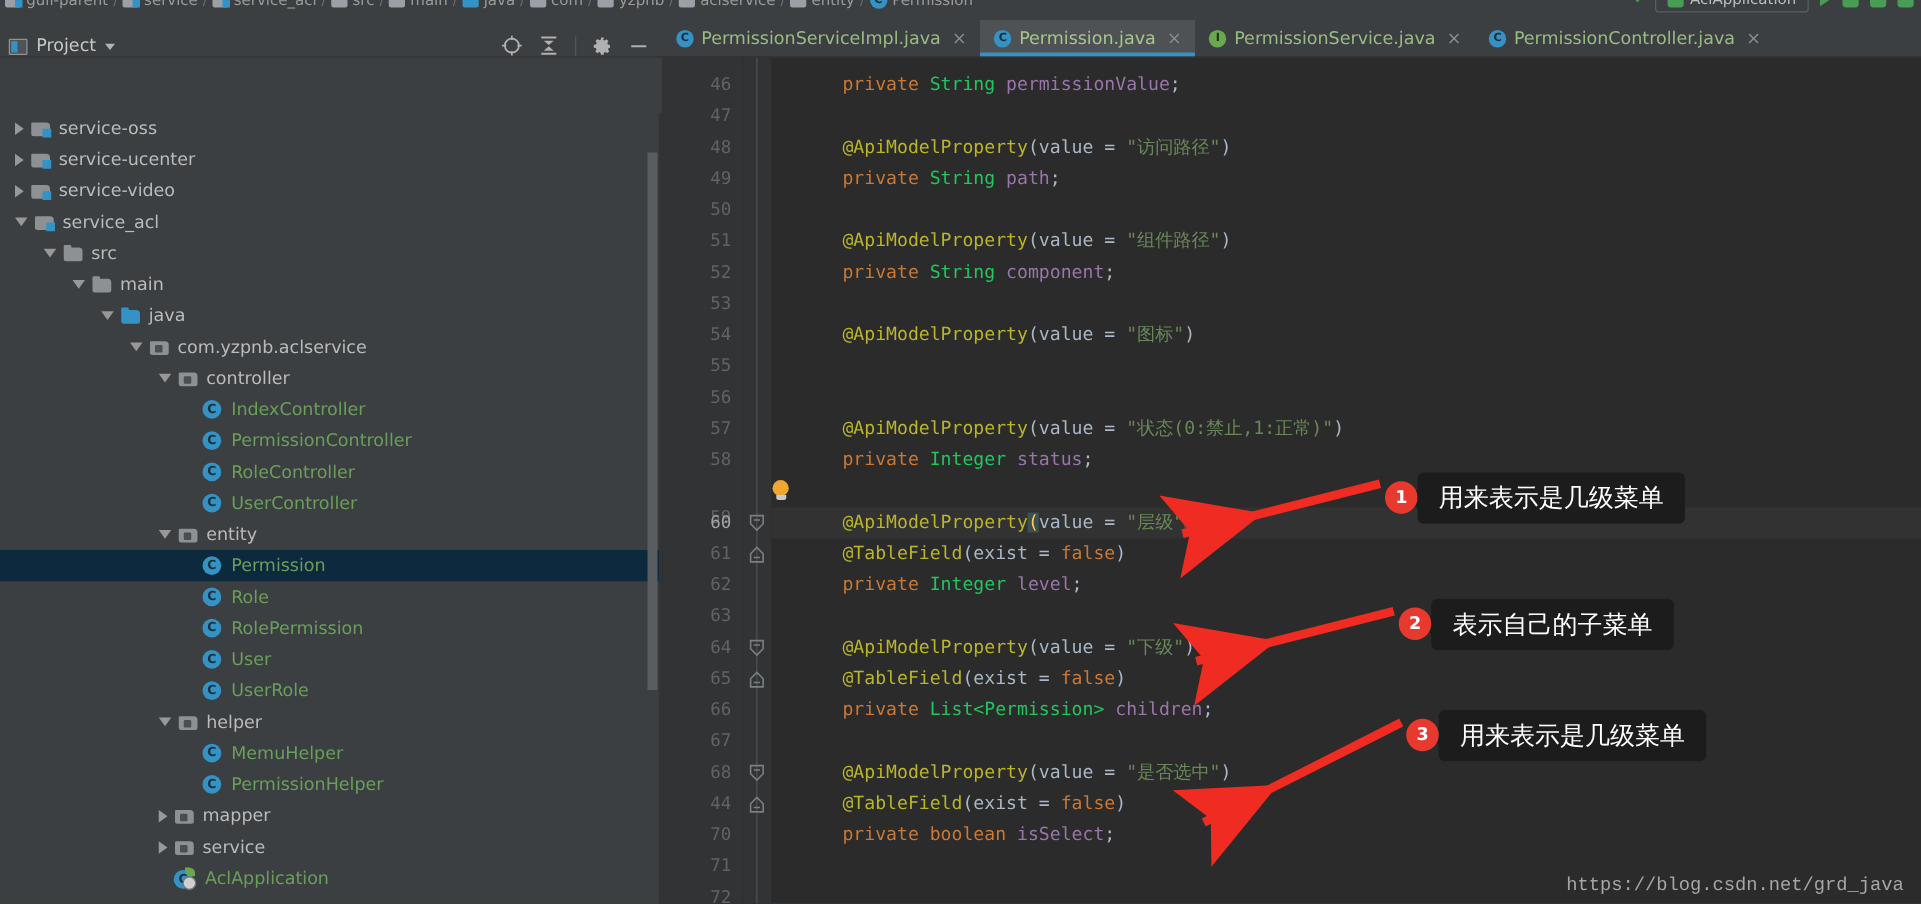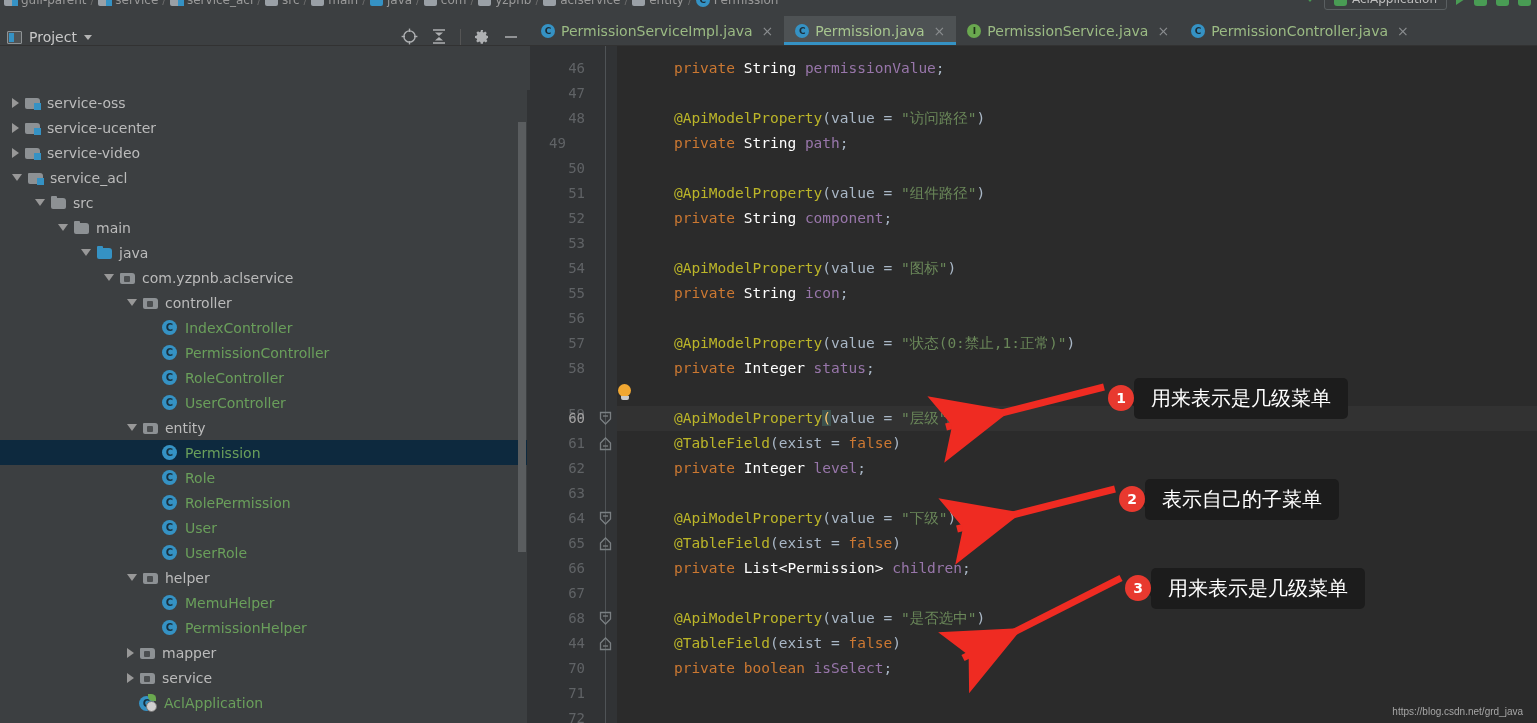--- a/index.html
+++ b/index.html
@@ -124,21 +124,21 @@
   .gutter { position:absolute; left:0; top:0; width: 65px; height: 677px; background: #313335; }
   .fold-col { position:absolute; left:65px; top:0; width: 22px; height: 677px; background: #313335; }
   .fold-line { position:absolute; left:10px; top:0; width: 1px; height: 677px; background: #4f5356; }
   .code-area { position:absolute; left:87px; top:0; right:0; height: 677px; }
   .line { position: absolute; left: 0; right: 0; height: 25px; line-height: 25px; }
   .lnum { position:absolute; left:0; width: 55px; text-align: right; color: #606366; font-size: 14px; line-height: 25px; font-family: "DejaVu Sans Mono", monospace; }
   .line.cur { background: #323232; }
   .code { padding-left: 22px; white-space: pre; }
   .k-ann { color: #bbb529; }
   .k-kw { color: #cc7832; }
-  .k-type { color: #ffffff; }
+  .k-type { color: #22c55e; }
   .k-field { color: #9876aa; }
   .k-str { color: #6a8759; }
   .k-punc { color: #a9b7c6; }
   .k-param { color: #a9b7c6; }
   .k-brace-hl { color: #ffc66d; background: #3b514d; }
 
   .bulb { position:absolute; width: 14px; height: 18px; }
   .bulb .glass { width: 13px; height: 13px; border-radius: 50%; background: #f0a732; }
   .bulb .base { width: 8px; height: 4px; background: #c9c9c9; margin: -1px auto 0; border-radius: 0 0 2px 2px; }
   .foldmark { position:absolute; width: 13px; height: 13px; }
@@ -156,21 +156,21 @@
   }
   .cbox::before {
     content: ""; position: absolute; left: -8px; top: 50%; margin-top: -8px;
     border-top: 8px solid transparent; border-bottom: 8px solid transparent;
     border-right: 9px solid #1c1c1c;
   }
   .arrow-svg { position: absolute; pointer-events: none; }
 
   .watermark {
     position: absolute; right: 14px; bottom: 6px;
-    color: #a6a6a6; font-size: 10px; font-family: Liberation Sans, sans-serif;
+    color: #a6a6a6; font-size: 15px; font-family: Liberation Mono, monospace;
   }
 </style>
 </head>
 <body>
 
 <div id="root">
 
   <div class="breadcrumb-strip">
     <div class="bc-inner" id="bc-inner">
         <span class="bc-item">
@@ -483,21 +483,20 @@
     <div class="code-area" id="code-area">
         <div class="line" style="top: 10px;"><span class="code"><span class="k-punc">    </span><span class="k-kw">private </span><span class="k-type">String</span><span class="k-punc"> </span><span class="k-field">permissionValue</span><span class="k-punc">;</span></span></div>
         <div class="line" style="top: 35px;"><span class="code"></span></div>
         <div class="line" style="top: 60px;"><span class="code"><span class="k-punc">    </span><span class="k-ann">@ApiModelProperty</span><span class="k-punc">(</span><span class="k-param">value</span><span class="k-punc"> = </span><span class="k-str">"访问路径"</span><span class="k-punc">)</span></span></div>
         <div class="line" style="top: 85px;"><span class="code"><span class="k-punc">    </span><span class="k-kw">private </span><span class="k-type">String</span><span class="k-punc"> </span><span class="k-field">path</span><span class="k-punc">;</span></span></div>
         <div class="line" style="top: 110px;"><span class="code"></span></div>
         <div class="line" style="top: 135px;"><span class="code"><span class="k-punc">    </span><span class="k-ann">@ApiModelProperty</span><span class="k-punc">(</span><span class="k-param">value</span><span class="k-punc"> = </span><span class="k-str">"组件路径"</span><span class="k-punc">)</span></span></div>
         <div class="line" style="top: 160px;"><span class="code"><span class="k-punc">    </span><span class="k-kw">private </span><span class="k-type">String</span><span class="k-punc"> </span><span class="k-field">component</span><span class="k-punc">;</span></span></div>
         <div class="line" style="top: 185px;"><span class="code"></span></div>
         <div class="line" style="top: 210px;"><span class="code"><span class="k-punc">    </span><span class="k-ann">@ApiModelProperty</span><span class="k-punc">(</span><span class="k-param">value</span><span class="k-punc"> = </span><span class="k-str">"图标"</span><span class="k-punc">)</span></span></div>
-        <div class="line" style="top: 235px;"><span class="code"><span class="k-punc">    </span><span class="k-kw">private </span><span class="k-type">String</span><span class="k-punc"> </span><span class="k-field">icon</span><span class="k-punc">;</span></span></div>
         <div class="line" style="top: 260px;"><span class="code"></span></div>
         <div class="line" style="top: 285px;"><span class="code"><span class="k-punc">    </span><span class="k-ann">@ApiModelProperty</span><span class="k-punc">(</span><span class="k-param">value</span><span class="k-punc"> = </span><span class="k-str">"状态(0:禁止,1:正常)"</span><span class="k-punc">)</span></span></div>
         <div class="line" style="top: 310px;"><span class="code"><span class="k-punc">    </span><span class="k-kw">private </span><span class="k-type">Integer</span><span class="k-punc"> </span><span class="k-field">status</span><span class="k-punc">;</span></span></div>
         <div class="line" style="top: 335px;"><span class="code"></span></div>
         <div class="line cur" style="top: 360px;"><span class="code"><span class="k-punc">    </span><span class="k-ann">@ApiModelProperty</span><span class="k-brace-hl">(</span><span class="k-param">value</span><span class="k-punc"> = </span><span class="k-str">"层级"</span><span class="k-brace-hl">)</span></span></div>
         <div class="line" style="top: 385px;"><span class="code"><span class="k-punc">    </span><span class="k-ann">@TableField</span><span class="k-punc">(</span><span class="k-param">exist</span><span class="k-punc"> = </span><span class="k-kw">false</span><span class="k-punc">)</span></span></div>
         <div class="line" style="top: 410px;"><span class="code"><span class="k-punc">    </span><span class="k-kw">private </span><span class="k-type">Integer</span><span class="k-punc"> </span><span class="k-field">level</span><span class="k-punc">;</span></span></div>
         <div class="line" style="top: 435px;"><span class="code"></span></div>
         <div class="line" style="top: 460px;"><span class="code"><span class="k-punc">    </span><span class="k-ann">@ApiModelProperty</span><span class="k-punc">(</span><span class="k-param">value</span><span class="k-punc"> = </span><span class="k-str">"下级"</span><span class="k-punc">)</span></span></div>
         <div class="line" style="top: 485px;"><span class="code"><span class="k-punc">    </span><span class="k-ann">@TableField</span><span class="k-punc">(</span><span class="k-param">exist</span><span class="k-punc"> = </span><span class="k-kw">false</span><span class="k-punc">)</span></span></div>
@@ -505,21 +504,21 @@
         <div class="line" style="top: 535px;"><span class="code"></span></div>
         <div class="line" style="top: 560px;"><span class="code"><span class="k-punc">    </span><span class="k-ann">@ApiModelProperty</span><span class="k-punc">(</span><span class="k-param">value</span><span class="k-punc"> = </span><span class="k-str">"是否选中"</span><span class="k-punc">)</span></span></div>
         <div class="line" style="top: 585px;"><span class="code"><span class="k-punc">    </span><span class="k-ann">@TableField</span><span class="k-punc">(</span><span class="k-param">exist</span><span class="k-punc"> = </span><span class="k-kw">false</span><span class="k-punc">)</span></span></div>
         <div class="line" style="top: 610px;"><span class="code"><span class="k-punc">    </span><span class="k-kw">private </span><span class="k-kw">boolean</span><span class="k-punc"> </span><span class="k-field">isSelect</span><span class="k-punc">;</span></span></div>
         <div class="line" style="top: 635px;"><span class="code"></span></div>
         <div class="line" style="top: 660px;"><span class="code"></span></div>
       </div>
   <div class="lnum" style="position: absolute; top: 10px;">46</div>
       <div class="lnum" style="position: absolute; top: 35px;">47</div>
       <div class="lnum" style="position: absolute; top: 60px;">48</div>
-      <div class="lnum" style="position: absolute; top: 85px; text-align: center;">49</div>
+      <div class="lnum" style="position: absolute; top: 85px;">49</div>
       <div class="lnum" style="position: absolute; top: 110px;">50</div>
       <div class="lnum" style="position: absolute; top: 135px;">51</div>
       <div class="lnum" style="position: absolute; top: 160px;">52</div>
       <div class="lnum" style="position: absolute; top: 185px;">53</div>
       <div class="lnum" style="position: absolute; top: 210px;">54</div>
       <div class="lnum" style="position: absolute; top: 235px;">55</div>
       <div class="lnum" style="position: absolute; top: 260px;">56</div>
       <div class="lnum" style="position: absolute; top: 285px;">57</div>
       <div class="lnum" style="position: absolute; top: 310px;">58</div>
       <div class="lnum" style="position: absolute; top: 335px; margin-top: 21px;">59</div>

